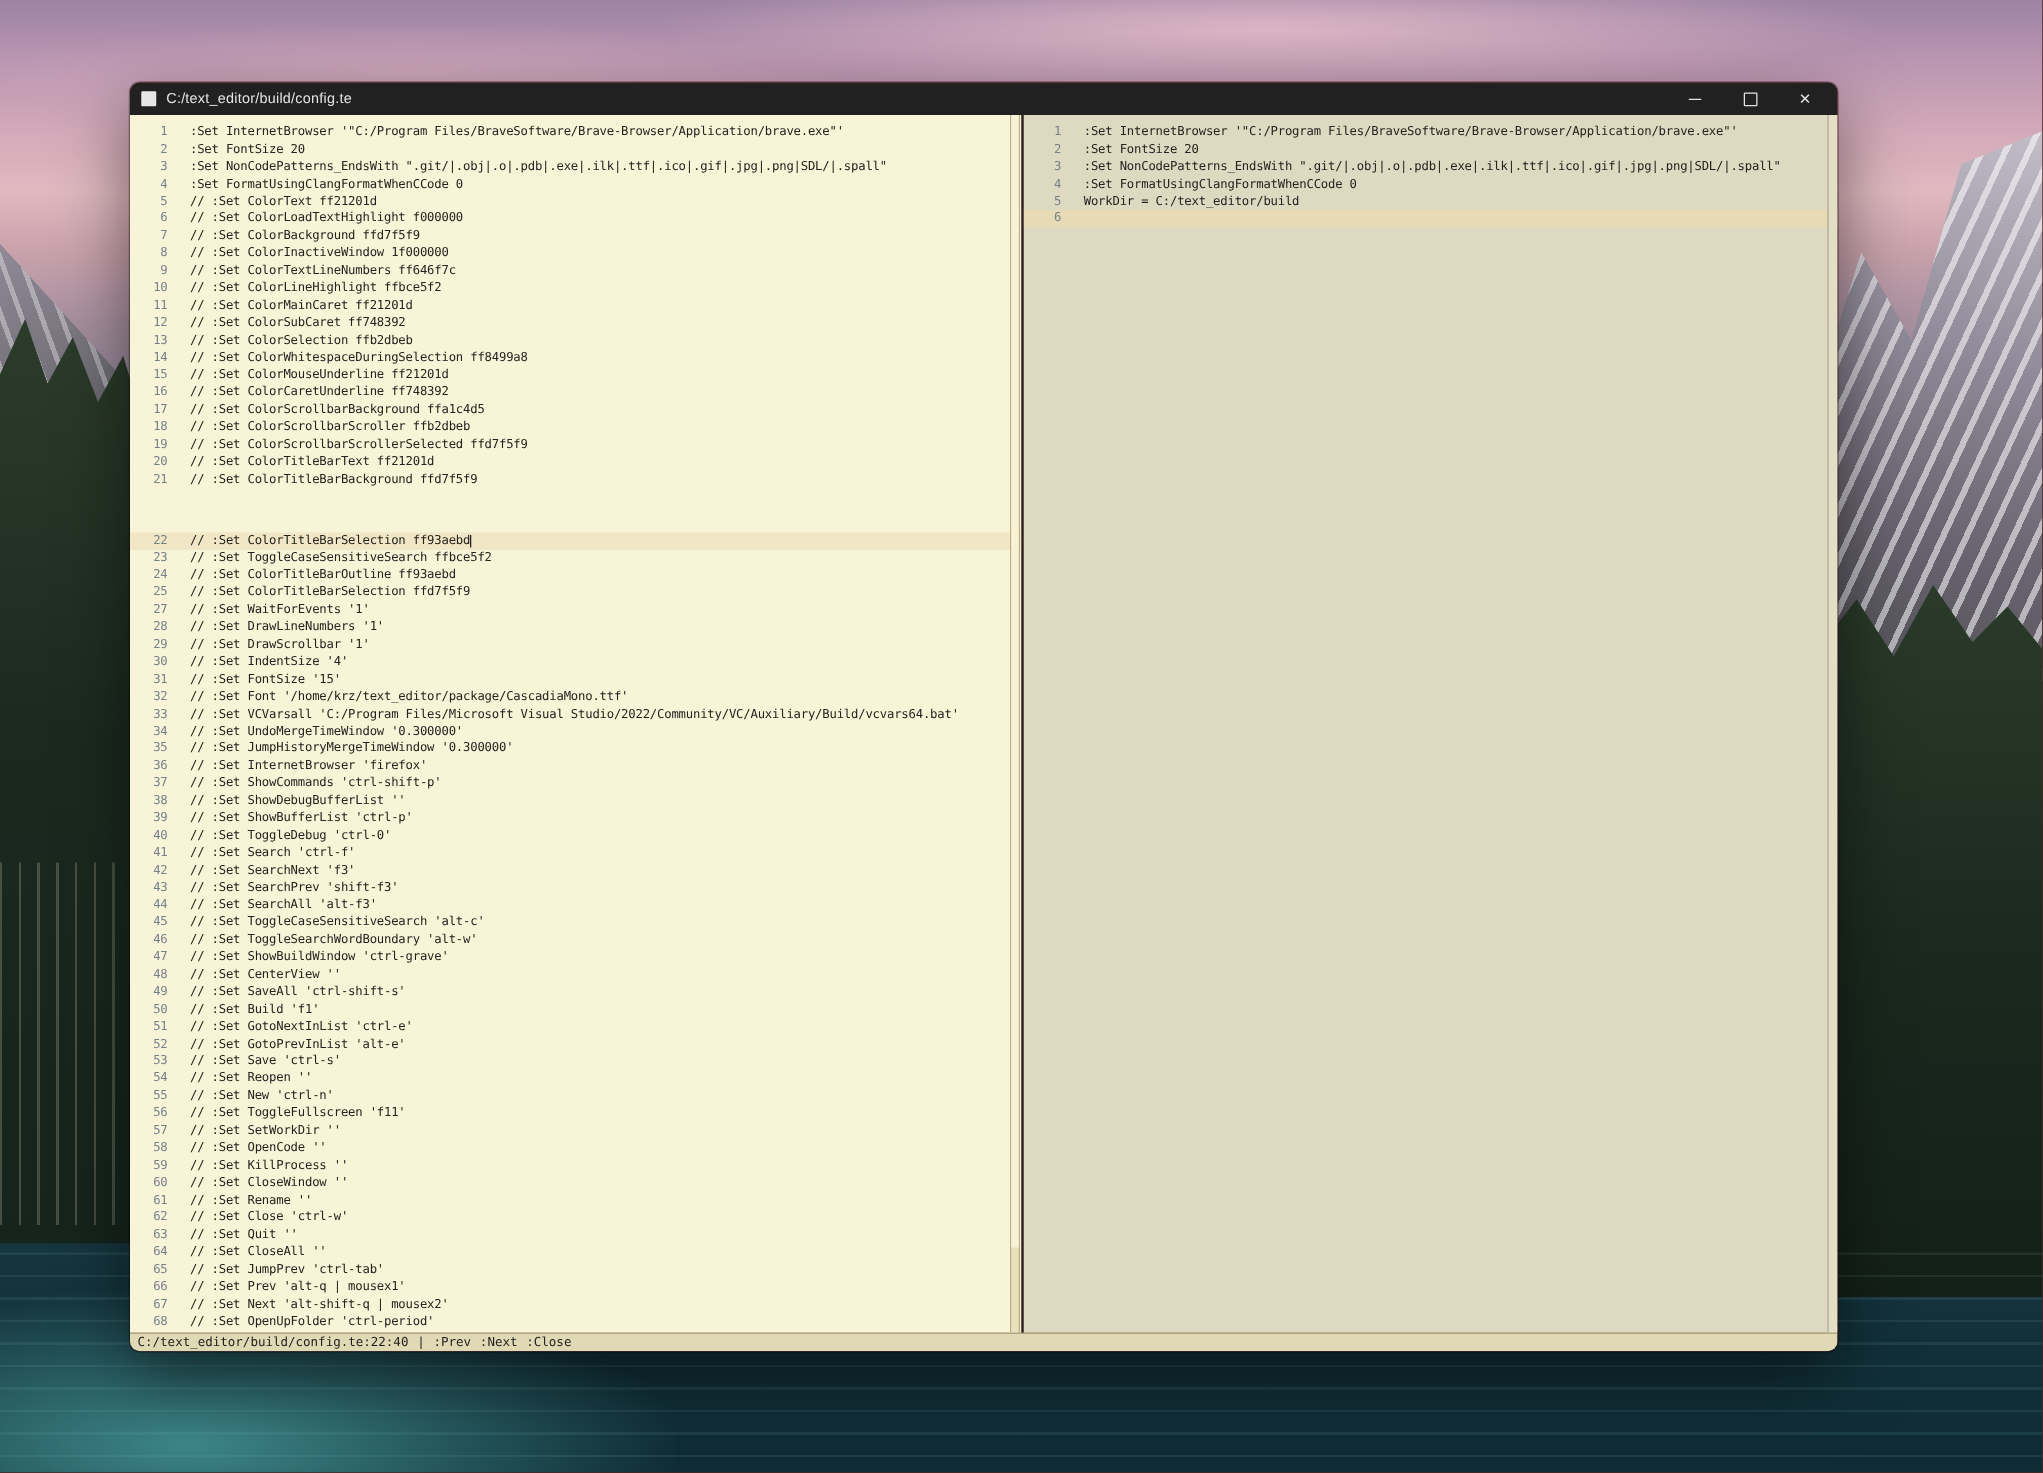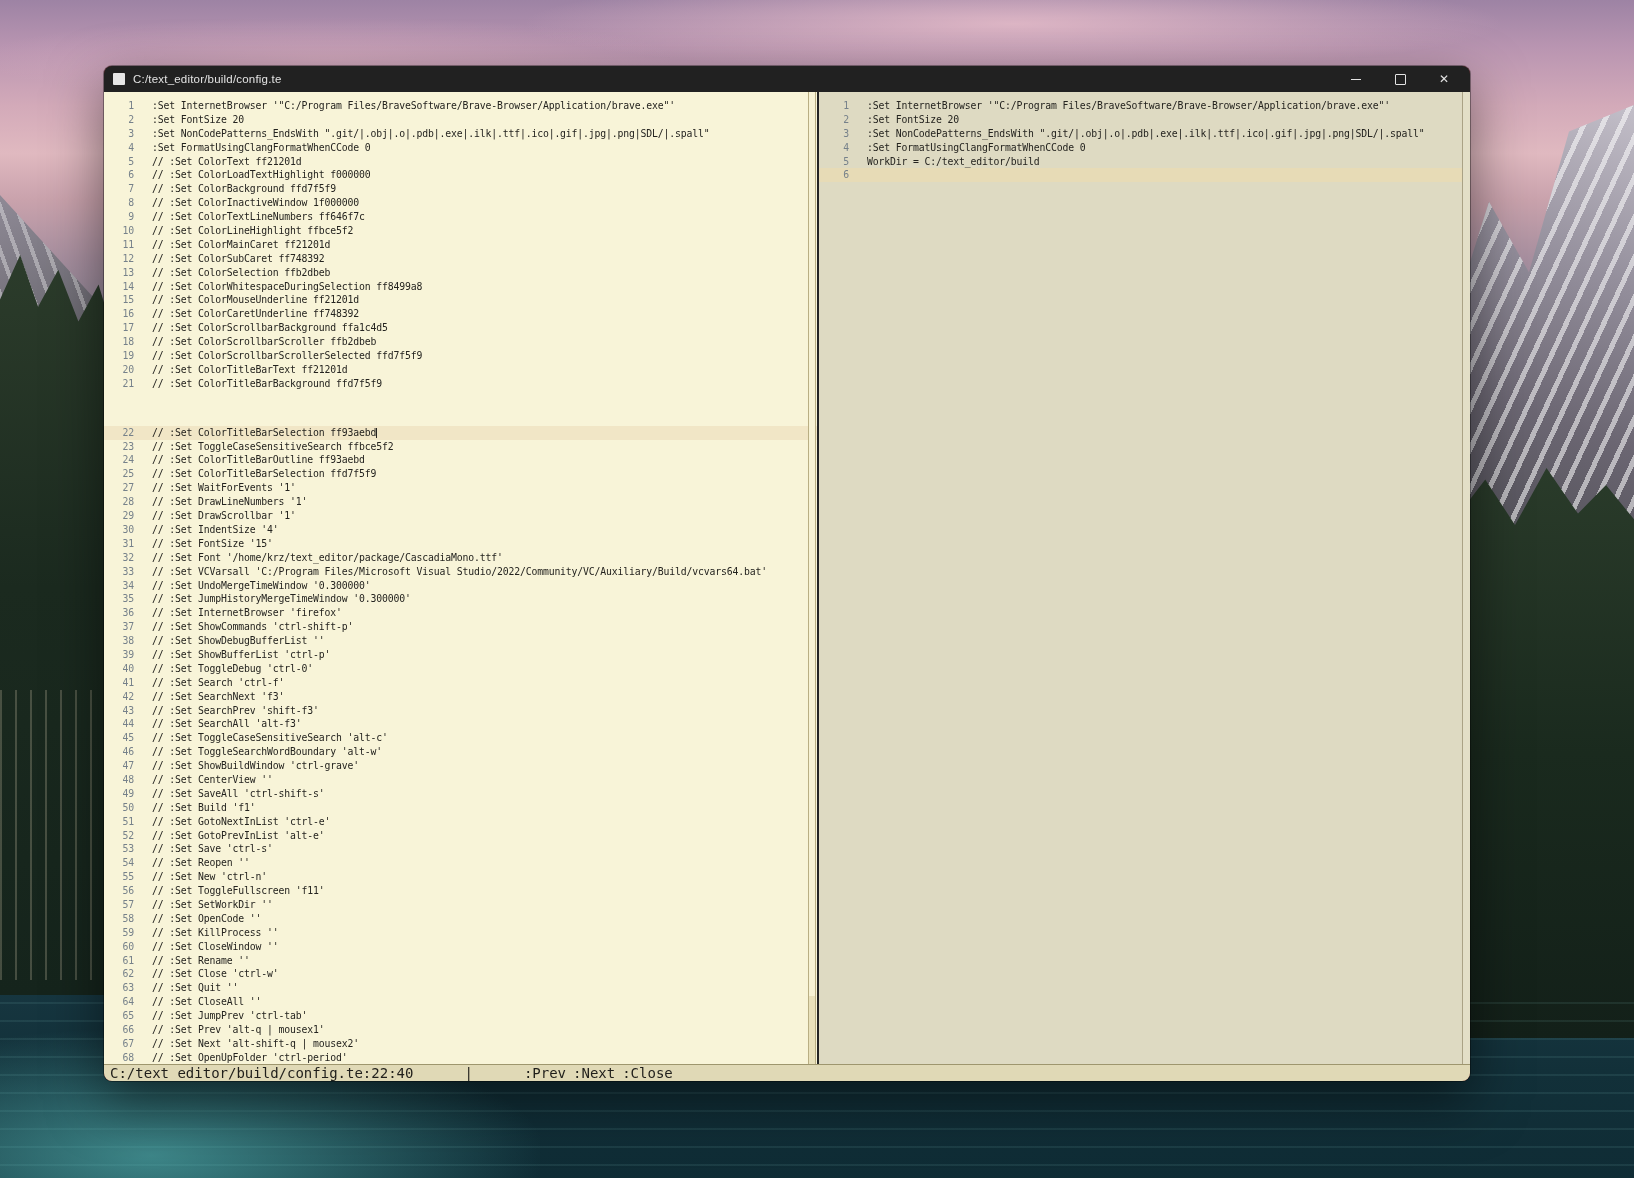--- a/index.html
+++ b/index.html
@@ -70,21 +70,21 @@
   .pane-right .row.hl{background:#e7dbb6;margin-right:-10px;padding-right:10px;}
   .caret{display:inline-block;width:1px;height:10px;background:#24231f;vertical-align:middle;}
 
   .scrollbar{position:absolute;top:0;bottom:0;width:8px;box-sizing:border-box;}
   .sb-left{right:1px;background:#e9e1bb;border-left:1px solid #b9ae83;border-right:1px solid #b9ae83;}
   .sb-left .thumb{position:absolute;left:0;right:0;top:0;height:93%;background:#f7f2d4;}
   .sb-right{right:0;background:#d8d4ba;border-left:1px solid #aaa285;}
   .sb-right .thumb{position:absolute;left:0;right:0;top:0;height:100%;background:#e3dfc7;}
 
   .statusbar{flex:0 0 14px;background:#e0d9b6;border-top:1px solid #9e966e;
-    display:flex;align-items:center;padding-left:6px;font-size:14px;color:#1f1e1a;white-space:pre;gap:44px;}
+    display:flex;align-items:center;padding-left:6px;font-size:10px;color:#1f1e1a;white-space:pre;}
   .statusbar .sep{margin:0 7px;}
   .statusbar .cmd{margin-right:7px;}
 </style>
 </head>
 <body>
 
 <div class="desktop">
   <div class="sky"></div>
   <div class="mountain-left"></div>
   <div class="mountain-right"></div>

